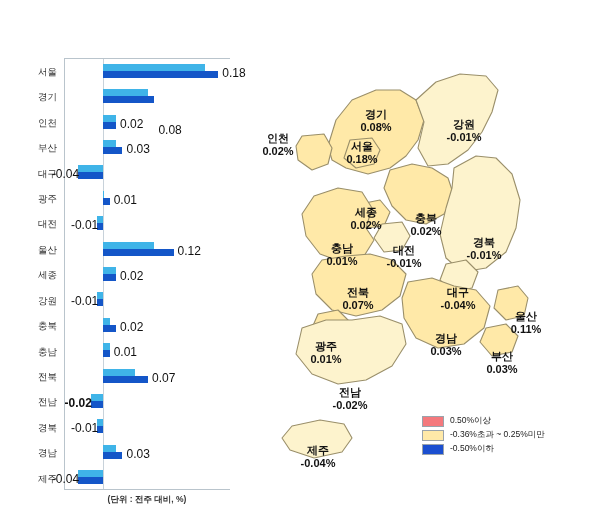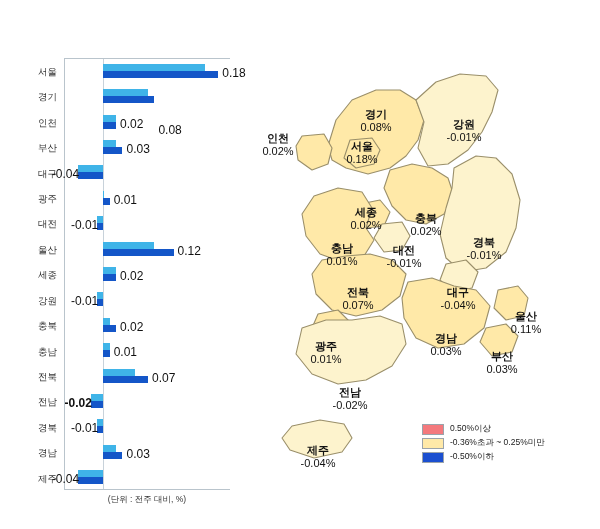--- a/index.html
+++ b/index.html
@@ -87,45 +87,45 @@
     color: #111;
     white-space: nowrap;
   }
   .unit-note {
     position: absolute;
     left: 46px; top: 436px;
     width: 166px;
     text-align: center;
     font-size: 8.5px;
     color: #333;
+    font-weight: bold;
   }
   
   .map-wrap {
     position: absolute;
     left: 240px; top: 28px;
     width: 352px; height: 470px;
   }
   .map-svg { position: absolute; left: 0; top: 0; }
   .map-label {
     position: absolute;
     text-align: center;
     font-size: 11px;
     font-weight: bold;
     color: #111;
     line-height: 1.15;
     white-space: nowrap;
   }
-  .map-label .val { display: block; font-weight: normal; }
+  .map-label .val { display: block; font-weight: bold; }
   
   .color-legend {
     position: absolute;
     left: 422px; top: 414px;
     width: 148px;
     font-size: 8.5px;
-    margin-top: 8px;
   }
   .cl-row {
     display: flex;
     align-items: center;
     height: 14px;
   }
   .cl-swatch {
     width: 22px; height: 11px;
     border: 1px solid #9aa3ab;
     margin-right: 6px;

